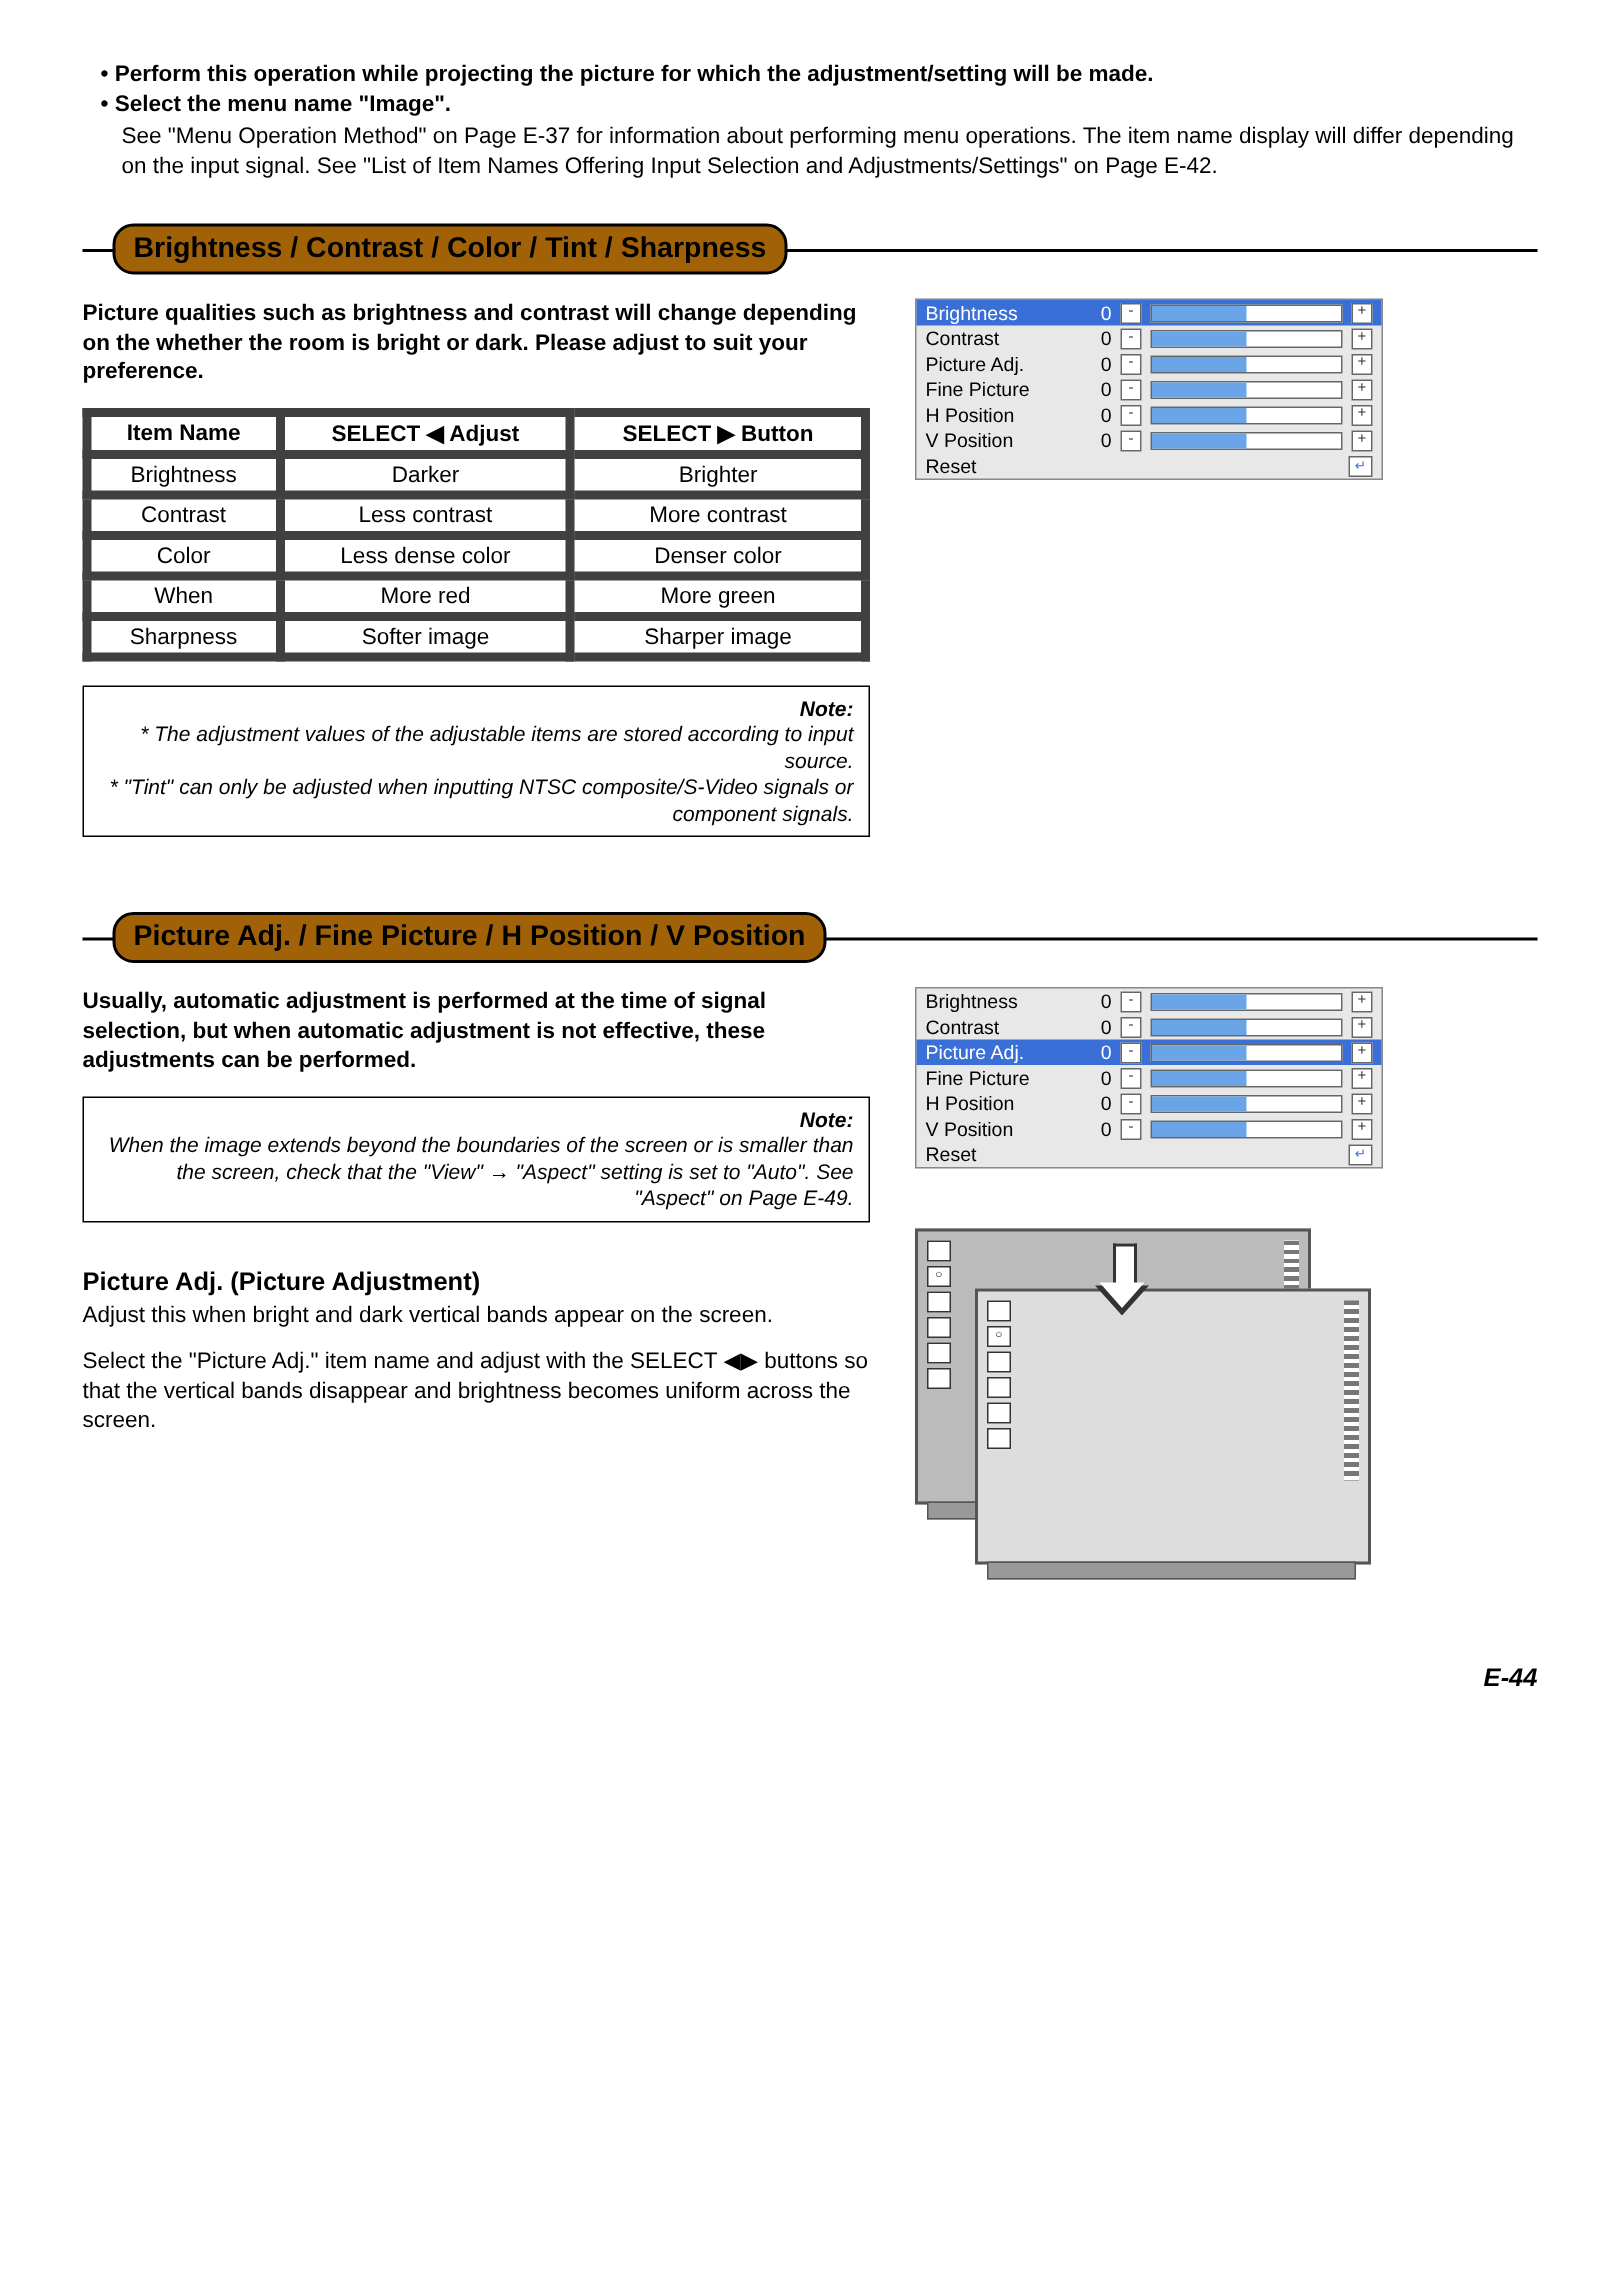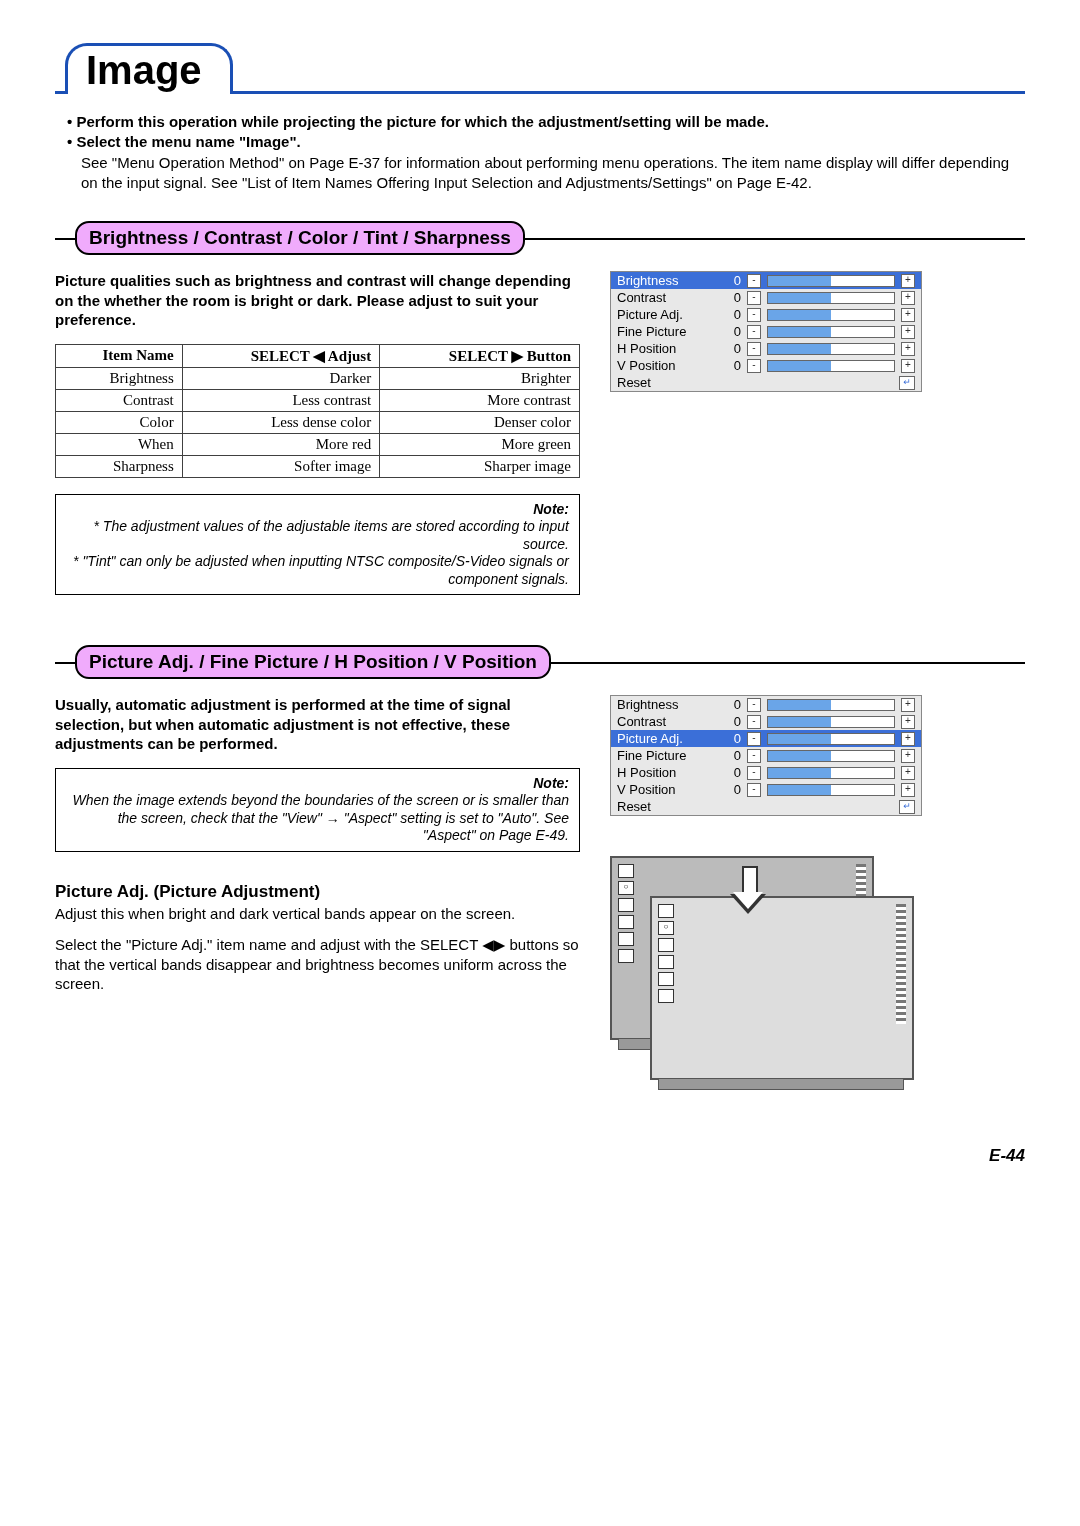--- a/index.html
+++ b/index.html
@@ -51,21 +51,21 @@
   .section-header .line {
     position: absolute;
     left: 0; right: 0;
     top: 50%;
     height: 2px;
     background: #000;
   }
   .section-header .pill {
     position: relative;
     display: inline-block;
-    background: #f0abfc;
+    background: #a16207;
     border: 2px solid #000;
     border-radius: 14px;
     padding: 4px 12px;
     margin-left: 20px;
     font-family: Arial, sans-serif;
     font-weight: bold;
     font-size: 19px;
   }
   .two-col {
     display: flex;
@@ -77,25 +77,24 @@
   .para-bold { font-weight: bold; font-size: 15px; line-height: 1.3; margin-bottom: 14px; }
   .para { font-size: 15px; line-height: 1.3; margin-bottom: 12px; }
   table.adj {
     border-collapse: collapse;
     width: 100%;
     font-size: 15px;
     margin-top: 10px;
     margin-bottom: 16px;
   }
   table.adj th, table.adj td {
-    border: 1px solid #404040;
+    border: 6px solid #404040;
     padding: 2px 8px;
-    text-align: right;
+    text-align: center;
     vertical-align: top;
-    font-family: Liberation Serif, serif;
   }
   table.adj th { font-weight: bold; }
   .note-box {
     border: 1px solid #000;
     padding: 6px 10px;
     font-size: 14px;
     font-style: italic;
     line-height: 1.25;
     text-align: right;
   }
@@ -224,23 +223,20 @@
     font-style: italic;
     font-size: 17px;
     margin-top: 60px;
   }
 </style>
 </head>
 <body>
 
 <div class="page">
 
-  <div class="title-bar">
-    <span class="title-pill">Image</span>
-  </div>
 
   <div class="intro">
     <div class="bullet">• Perform this operation while projecting the picture for which the adjustment/setting will be made.</div>
     <div class="bullet">• Select the menu name "Image".</div>
     <div style="margin-left:14px;">See "Menu Operation Method" on Page E-37 for information about performing menu operations. The item name display will differ depending on the input signal. See "List of Item Names Offering Input Selection and Adjustments/Settings" on Page E-42.</div>
   </div>
 
   <div class="section-header">
     <div class="line"></div>
     <span class="pill">Brightness / Contrast / Color / Tint / Sharpness</span>

